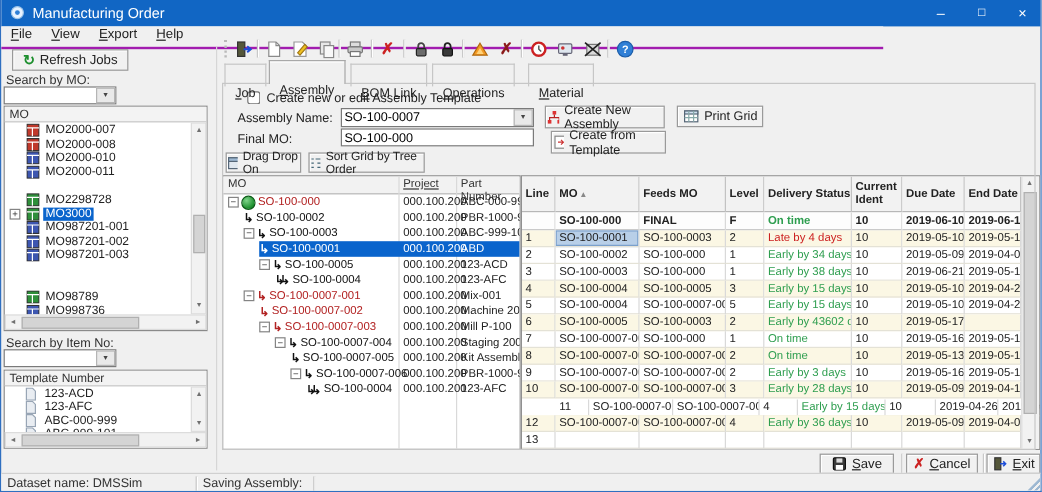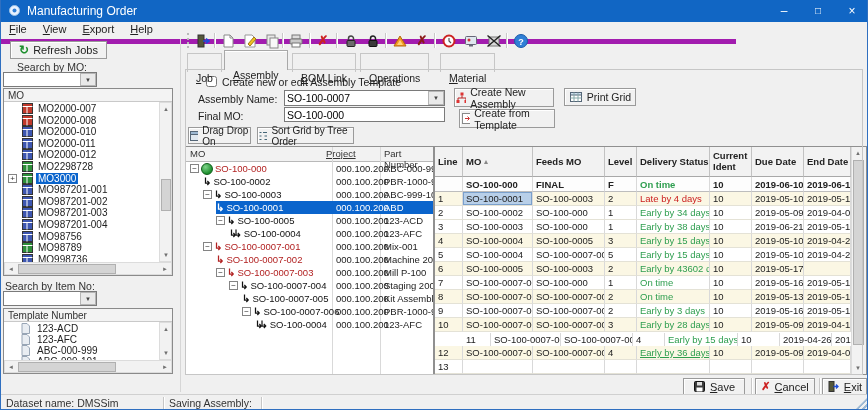--- a/index.html
+++ b/index.html
@@ -8,21 +8,21 @@
        background:#f0f0f0;border-left:1px solid #2f6fc0;border-right:1px solid #2f6fc0;
        border-bottom:1px solid #2f6fc0;box-sizing:border-box;}
   .abs{position:absolute;}
   u{text-decoration:underline;}
   
   #titlebar{left:0;top:0;width:868px;height:22px;background:#1166c4;color:#fff;}
   #title-text{left:26px;top:4px;font-size:12px;}
   #title-icon{left:7px;top:4px;}
   .win-btn{top:0;width:34px;height:22px;color:#fff;text-align:center;line-height:22px;font-size:12px;}
   
-  #menubar{left:0;top:22px;width:735px;height:17px;background:#f0f0f0;border-bottom:5px solid #a21caf;}
+  #menubar{left:0;top:22px;width:735px;height:17px;background:#f0f0f0;border-bottom:2px solid #a21caf;}
   .menu-item{display:inline-block;padding:1px 8px;height:15px;cursor:default;}
   
   .btn{background:#f1f1f1;border:1px solid #9a9a9a;box-shadow:inset 1px 1px 0 #fff;
        display:flex;align-items:center;justify-content:center;gap:4px;font-size:11px;cursor:default;box-sizing:border-box;}
   .combo,.tbox{background:#fff;border:1px solid #7a7a7a;box-sizing:border-box;font-family:"Liberation Sans",sans-serif;
        font-size:10.5px;padding:0 2px;outline:none;}
   .combo-arrow{position:absolute;right:1px;top:1px;bottom:1px;width:14px;background:#e9e9e9;
        border:1px solid #b5b5b5;color:#444;font-size:6px;display:flex;align-items:center;justify-content:center;}
   .panel{background:#fff;border:1px solid #8a8a8a;box-sizing:border-box;}
   .panel-hdr{position:absolute;left:0;top:0;right:0;height:13px;background:#f3f3f3;border-bottom:1px solid #c9c9c9;
@@ -94,21 +94,21 @@
   <div class="win-btn abs" style="left:800px;font-size:10px;">□</div>
   <div class="win-btn abs" style="left:834px;">×</div>
 </div>
 
 <div id="menubar" class="abs"><span class="menu-item"><u>F</u>ile</span><span class="menu-item"><u>V</u>iew</span><span class="menu-item"><u>E</u>xport</span><span class="menu-item"><u>H</u>elp</span></div>
 
 <div class="btn abs" style="left:9px;top:41px;width:97px;height:18px;">
   <span style="color:#1d8f2e;font-weight:bold;font-size:12px;">↻</span>
   <span>Refresh Jobs</span>
 </div>
-<div class="abs side-label" style="left:16px;top:61px;">Search by MO:</div>
+<div class="abs side-label" style="left:4px;top:61px;">Search by MO:</div>
 <div class="abs" style="left:2px;top:72px;width:94px;height:15px;">
   <input class="combo" style="width: 94px; height: 15px;" value="">
   <span class="combo-arrow">▼</span>
 </div>
 
 <div class="panel abs" style="left:2px;top:88px;width:170px;height:188px;">
   <div class="panel-hdr">MO</div>
   <div id="mo-list" style="position:absolute;left:1px;top:13px;right:14px;bottom:13px;overflow:hidden;">
       <div class="side-row" style="top: 1px;">
         <span style="position: absolute; left: 17px; top: 0px;"><svg width="11" height="11">
@@ -131,27 +131,20 @@
           </svg></span>
         <span class="lbl" style="position: absolute; left: 31px; top: 0px;">MO2000-010</span>
       </div>
       <div class="side-row" style="top: 35.8px;">
         <span style="position: absolute; left: 17px; top: 0px;"><svg width="11" height="11">
             <rect x="0.5" y="0.5" width="10" height="10" fill="#3d56b0" stroke="#333"></rect>
             <path d="M0.5 3.5 h10 M5 3.5 v7" stroke="#fff"></path>
           </svg></span>
         <span class="lbl" style="position: absolute; left: 31px; top: 0px;">MO2000-011</span>
       </div>
-      <div class="side-row" style="top: 47.4px;">
-        <span style="position: absolute; left: 17px; top: 0px;"><svg width="11" height="11">
-            <rect x="0.5" y="0.5" width="10" height="10" fill="#3d56b0" stroke="#333"></rect>
-            <path d="M0.5 3.5 h10 M5 3.5 v7" stroke="#fff"></path>
-          </svg></span>
-        <span class="lbl" style="position: absolute; left: 31px; top: 0px;">MO2000-012</span>
-      </div>
       <div class="side-row" style="top: 59px;">
         <span style="position: absolute; left: 17px; top: 0px;"><svg width="11" height="11">
             <rect x="0.5" y="0.5" width="10" height="10" fill="#2e8f3a" stroke="#333"></rect>
             <path d="M0.5 3.5 h10 M5 3.5 v7" stroke="#fff"></path>
           </svg></span>
         <span class="lbl" style="position: absolute; left: 31px; top: 0px;">MO2298728</span>
       </div>
       <div class="side-row selected" style="top: 70.6px;">
         <span class="exp-box" style="left: 3px; top: 1px;">+</span>
         <span style="position: absolute; left: 17px; top: 0px;"><svg width="11" height="11">
@@ -173,34 +166,20 @@
             <path d="M0.5 3.5 h10 M5 3.5 v7" stroke="#fff"></path>
           </svg></span>
         <span class="lbl" style="position: absolute; left: 31px; top: 0px;">MO987201-002</span>
       </div>
       <div class="side-row" style="top: 105.4px;">
         <span style="position: absolute; left: 17px; top: 0px;"><svg width="11" height="11">
             <rect x="0.5" y="0.5" width="10" height="10" fill="#3d56b0" stroke="#333"></rect>
             <path d="M0.5 3.5 h10 M5 3.5 v7" stroke="#fff"></path>
           </svg></span>
         <span class="lbl" style="position: absolute; left: 31px; top: 0px;">MO987201-003</span>
-      </div>
-      <div class="side-row" style="top: 117px;">
-        <span style="position: absolute; left: 17px; top: 0px;"><svg width="11" height="11">
-            <rect x="0.5" y="0.5" width="10" height="10" fill="#3d56b0" stroke="#333"></rect>
-            <path d="M0.5 3.5 h10 M5 3.5 v7" stroke="#fff"></path>
-          </svg></span>
-        <span class="lbl" style="position: absolute; left: 31px; top: 0px;">MO987201-004</span>
-      </div>
-      <div class="side-row" style="top: 128.6px;">
-        <span style="position: absolute; left: 17px; top: 0px;"><svg width="11" height="11">
-            <rect x="0.5" y="0.5" width="10" height="10" fill="#3d56b0" stroke="#333"></rect>
-            <path d="M0.5 3.5 h10 M5 3.5 v7" stroke="#fff"></path>
-          </svg></span>
-        <span class="lbl" style="position: absolute; left: 31px; top: 0px;">MO98756</span>
       </div>
       <div class="side-row" style="top: 140.2px;">
         <span style="position: absolute; left: 17px; top: 0px;"><svg width="11" height="11">
             <rect x="0.5" y="0.5" width="10" height="10" fill="#2e8f3a" stroke="#333"></rect>
             <path d="M0.5 3.5 h10 M5 3.5 v7" stroke="#fff"></path>
           </svg></span>
         <span class="lbl" style="position: absolute; left: 31px; top: 0px;">MO98789</span>
       </div>
       <div class="side-row" style="top: 151.8px;">
         <span style="position: absolute; left: 17px; top: 0px;"><svg width="11" height="11">
@@ -405,21 +384,21 @@
 <div class="btn abs" style="left:256px;top:127px;width:97px;height:17px;">
   <svg width="12" height="12">
       <path d="M1.5 2.5 h2 M1.5 6 h2 M1.5 9.5 h2 M5 2.5 h5.5 M6.5 6 h4 M6.5 9.5 h4" stroke="#467"></path>
     </svg>
   <span style="font-size:10px;">Sort Grid by Tree Order</span>
 </div>
 
 <div id="tree-grid" class="abs">
   <div id="tg-hdr">
       <span class="abs" style="left: 4px; top: 1px;">MO</span>
-      <span class="abs" style="left: 140px; top: 1px; text-decoration: underline;">Project</span>
+      <span class="abs" style="left: 150px; top: 1px; text-decoration: underline;">Project</span>
       <span class="abs" style="left: 198px; top: 1px;">Part Number</span>
     </div>
   <div class="tg-vline" style="left:146px;"></div>
   <div class="tg-vline" style="left:194px;"></div>
   <div id="tg-body" style="position:absolute;left:0;top:15px;right:0;bottom:0;">
       <div class="tg-row" style="top: 0px;">
         <div class="tg-main" style="left: 4px; color: rgb(178, 34, 34);">
           <span class="exp-box" style="position: static; margin-right: 2px; flex: 0 0 auto;">−</span>
           <span class="root-ico"></span>
           <span>SO-100-000</span>
@@ -663,21 +642,21 @@
         <div class="dg-cell" style="width: 73px; height: 14px; color: rgb(46, 158, 79);">Early by 15 days</div>
         <div class="dg-cell" style="width: 42px; height: 14px;">10</div>
         <div class="dg-cell" style="width: 52px; height: 14px;">2019-04-26</div>
         <div class="dg-cell" style="width: 47px; height: 14px;">2019-04-11</div>
       </div>
       <div class="dg-row " style="top: 199px;">
         <div class="dg-cell tinted" style="width: 28px; height: 14px;">12</div>
         <div class="dg-cell tinted" style="width: 70px; height: 14px;">SO-100-0007-006</div>
         <div class="dg-cell tinted" style="width: 72px; height: 14px;">SO-100-0007-004</div>
         <div class="dg-cell tinted" style="width: 32px; height: 14px;">4</div>
-        <div class="dg-cell tinted" style="width: 73px; height: 14px; color: rgb(46, 158, 79); text-decoration: underline;">Early by 36 days</div>
+        <div class="dg-cell tinted" style="width: 73px; height: 14px; color: rgb(46, 158, 79);">Early by 36 days</div>
         <div class="dg-cell tinted" style="width: 42px; height: 14px;">10</div>
         <div class="dg-cell tinted" style="width: 52px; height: 14px;">2019-05-09</div>
         <div class="dg-cell tinted" style="width: 47px; height: 14px;">2019-04-03</div>
       </div>
       <div class="dg-row " style="top: 213px;">
         <div class="dg-cell" style="width: 28px; height: 14px;">13</div>
         <div class="dg-cell" style="width: 70px; height: 14px;"></div>
         <div class="dg-cell" style="width: 72px; height: 14px;"></div>
         <div class="dg-cell" style="width: 32px; height: 14px;"></div>
         <div class="dg-cell" style="width: 73px; height: 14px;"></div>

